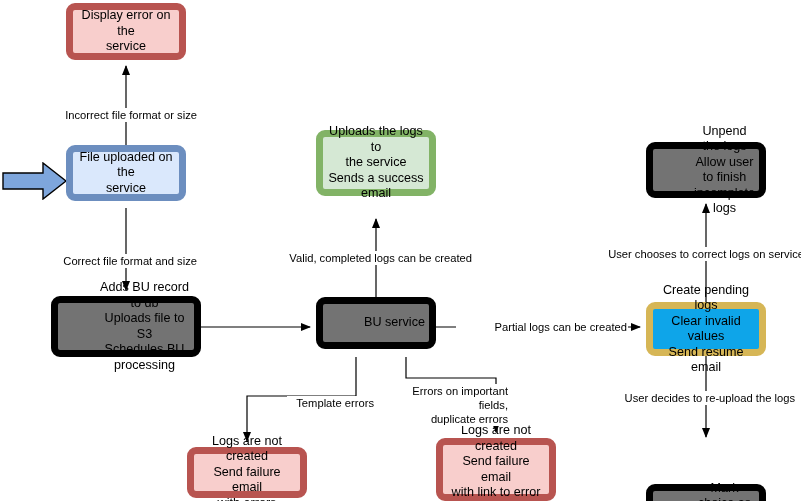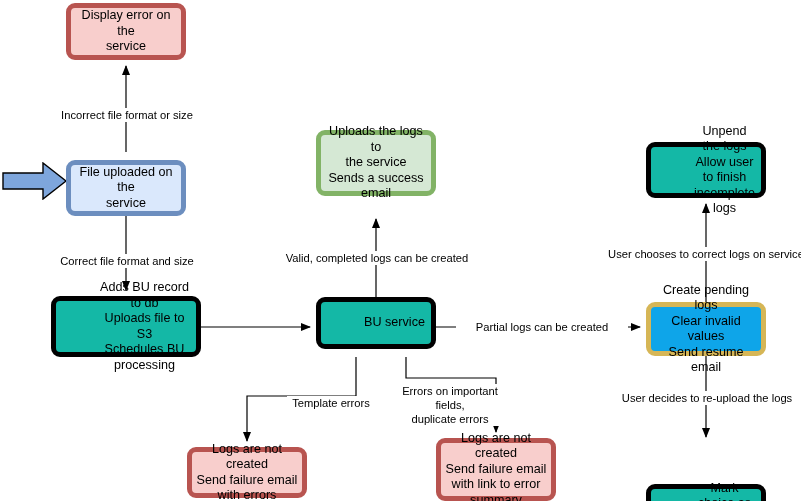--- a/index.html
+++ b/index.html
@@ -23,47 +23,47 @@
     position: absolute;
     left: 0;
     top: 0;
     width: 801px;
     height: 501px;
     pointer-events: none;
   }
   .node {
     position: absolute;
     box-sizing: border-box;
-    border: 5px solid #0f172a;
+    border: 7px solid #0f172a;
     border-radius: 9px;
     display: flex;
     align-items: center;
     justify-content: center;
     text-align: center;
     color: #000000;
     font-size: 12.6px;
     line-height: 15.5px;
     padding: 2px 4px;
     background: #ffffff;
     white-space: pre-line;
   }
   .node.pink   { background: #f8cecc; border-color: #b85450; }
   .node.blue   { background: #dae8fc; border-color: #6c8ebf; }
   .node.green  { background: #d5e8d4; border-color: #82b366; }
   .node.yellow { background: #0ea5e9; border-color: #d6b656; }
-  .node.white  { background: #14b8a6; border-color: #000000; padding-left: 41px; }
+  .node.white  { background: #737373; border-color: #000000; padding-left: 41px; }
 
   .edge-label {
     position: absolute;
     font-size: 11.2px;
     line-height: 14px;
     color: #000000;
     background: #ffffff;
     white-space: pre-line;
-    text-align: center;
+    text-align: right;
     padding: 0 1px;
   }
   .start-arrow {
     position: absolute;
   }
 </style>
 </head>
 <body>
 
 <div id="canvas">
@@ -112,21 +112,21 @@
     </g>
   </svg>
 
   <svg class="start-arrow" style="left:2px; top:162px;" width="66" height="38" viewBox="0 0 66 38" xmlns="http://www.w3.org/2000/svg">
     <path d="M1,11 L41,11 L41,1 L64,19 L41,37 L41,27 L1,27 Z" fill="#7ea6dc" stroke="#000000" stroke-width="1.4" stroke-linejoin="miter"></path>
   </svg>
 
   <div class="node pink" style="left:66px; top:3px; width:120px; height:57px;">Display error on the
 service</div>
 
-  <div class="node blue" style="left:66px; top:160px; width:120px; height:56px;">File uploaded on the
+  <div class="node blue" style="left:66px; top:145px; width:120px; height:56px;">File uploaded on the
 service</div>
 
   <div class="node white" style="left:51px; top:296px; width:150px; height:61px;">Adds BU record to db
 Uploads file to S3
 Schedules BU processing</div>
 
   <div class="node green" style="left:316px; top:130px; width:120px; height:66px;">Uploads the logs to
 the service
 Sends a success
 email</div>

